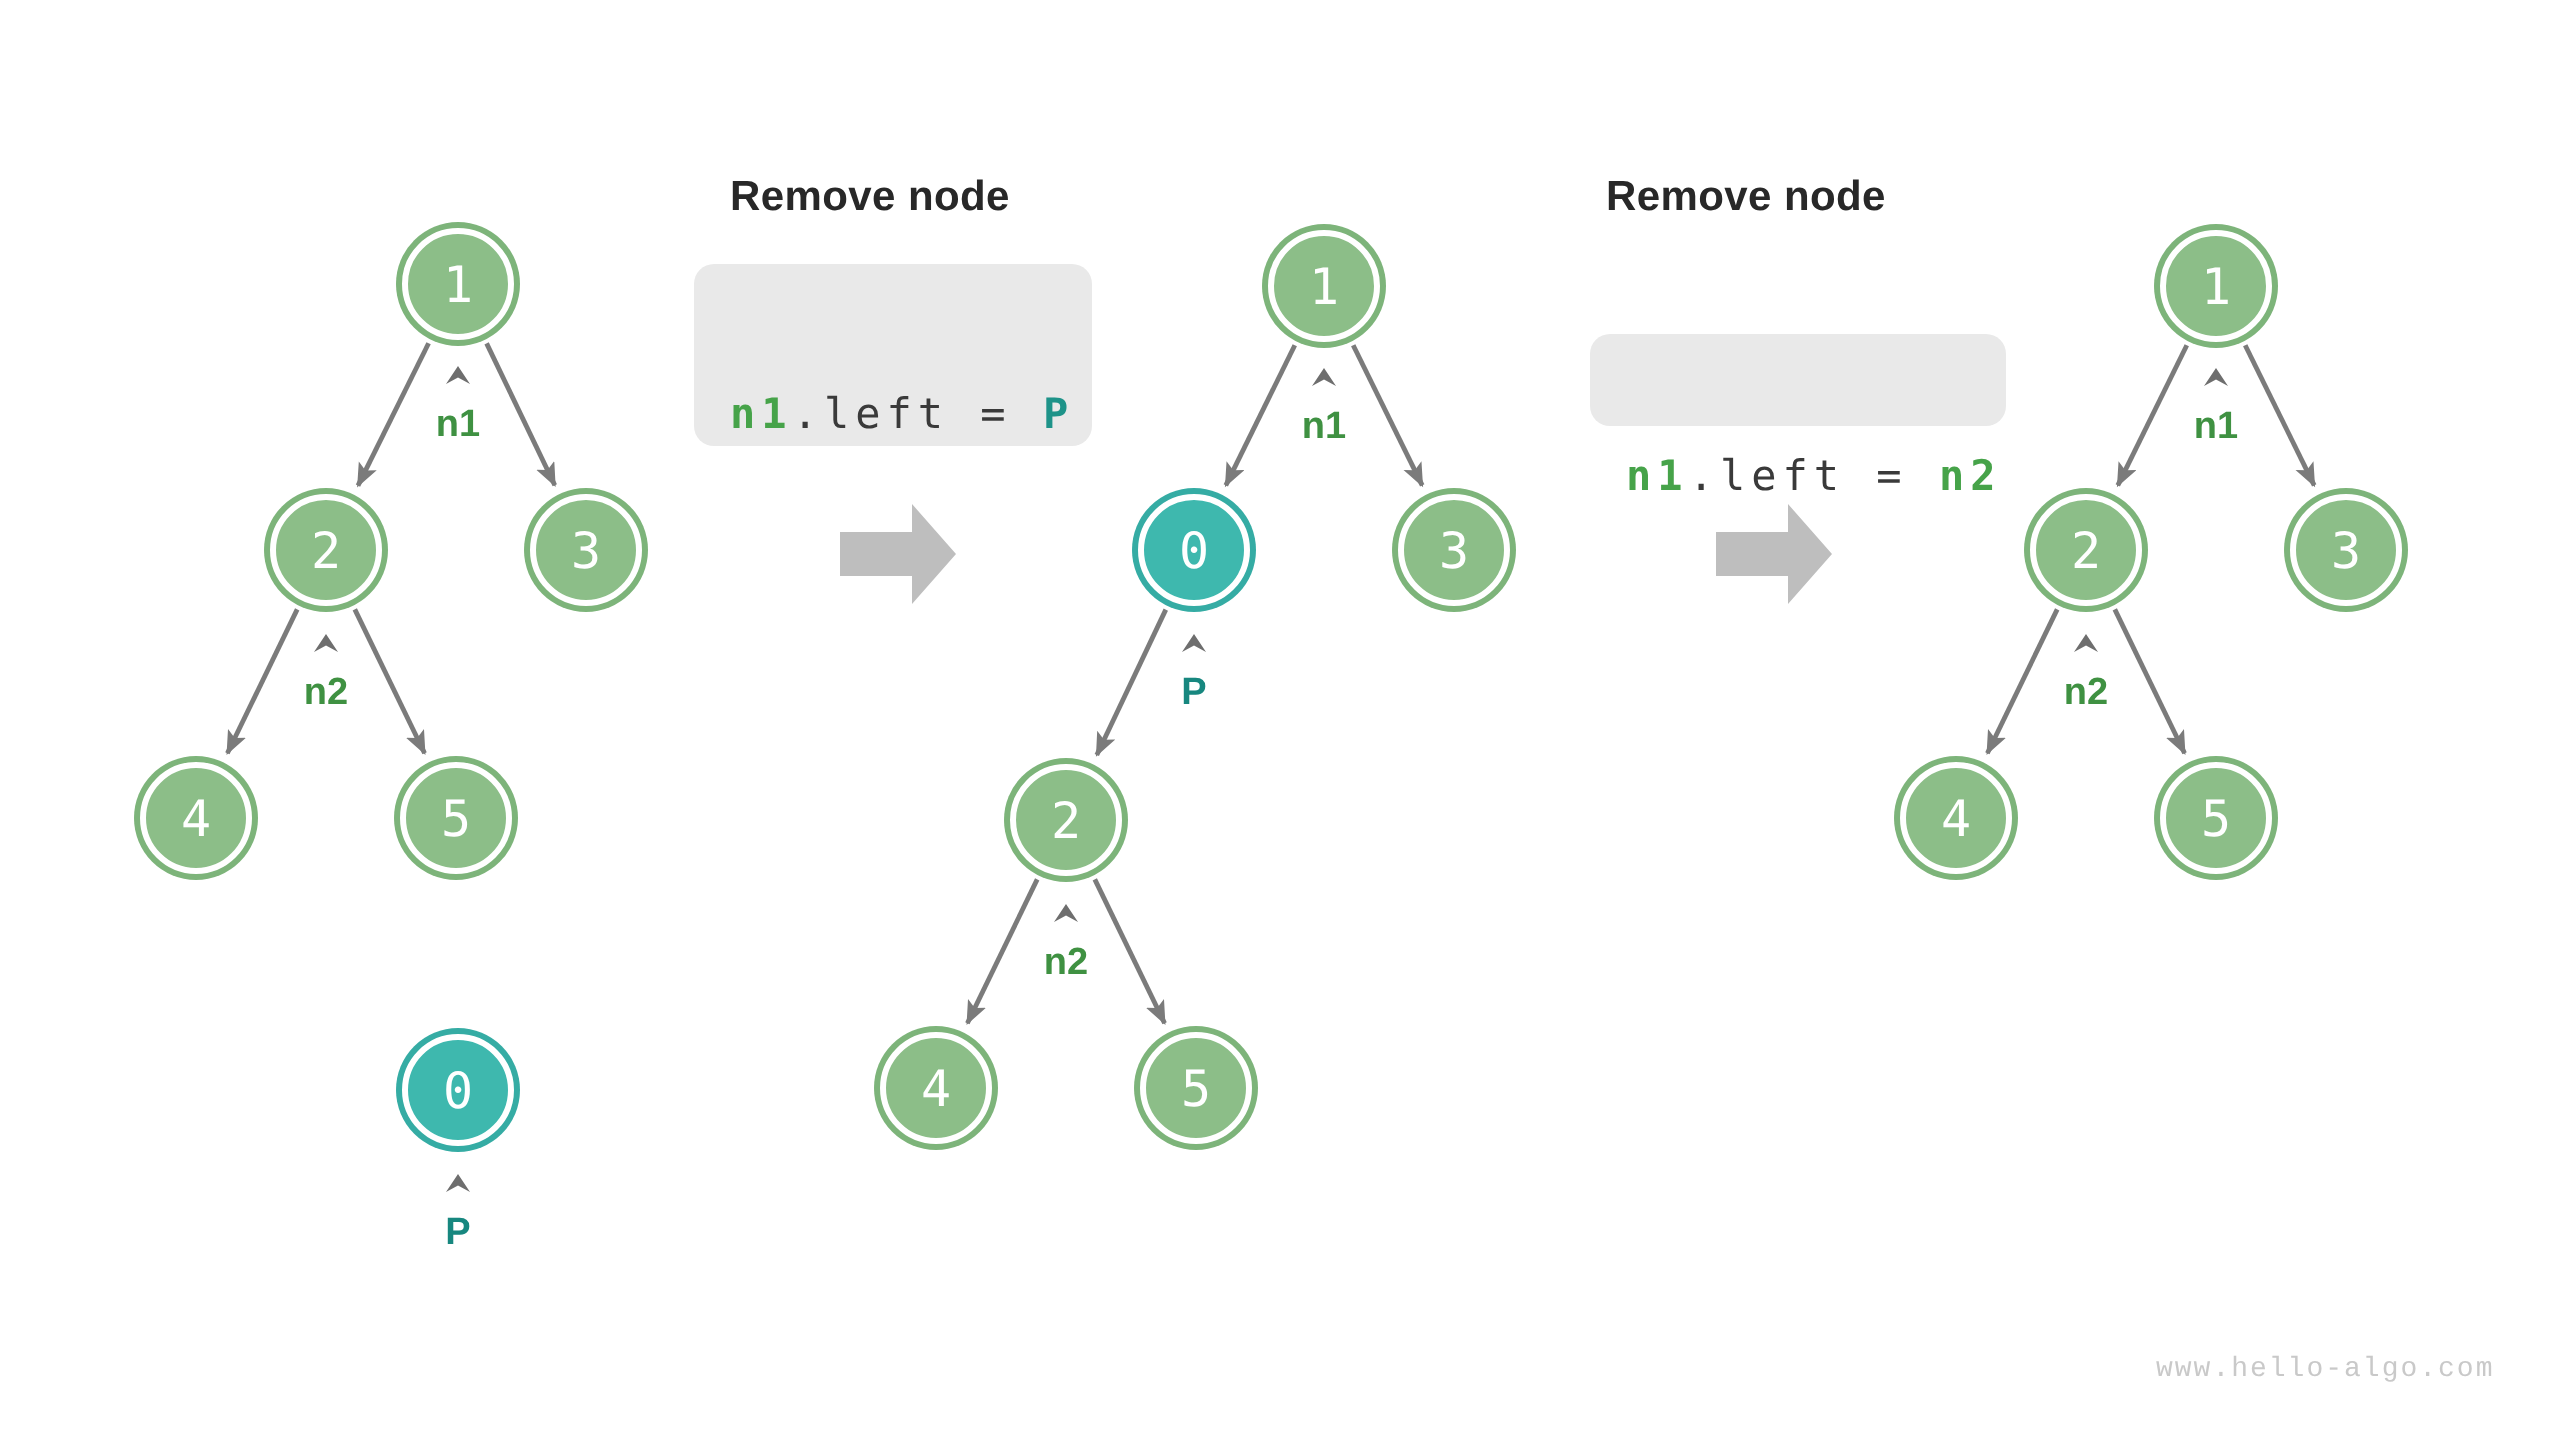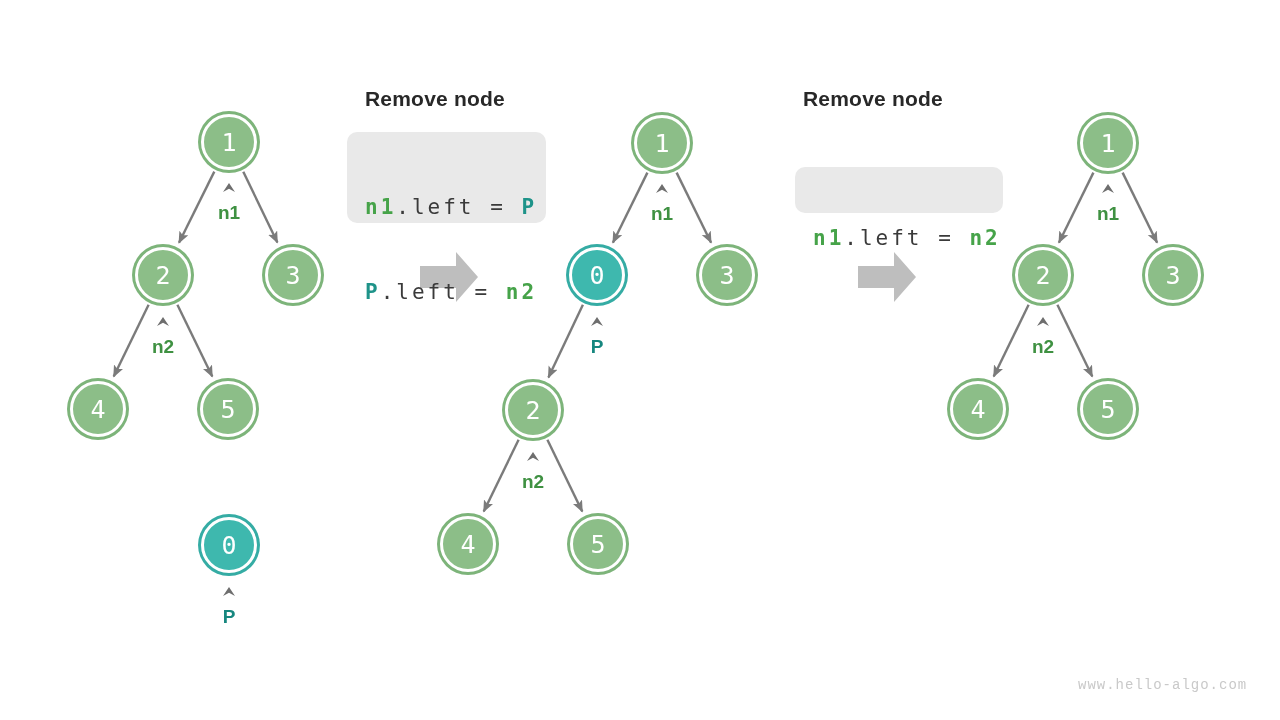--- a/index.html
+++ b/index.html
@@ -71,21 +71,20 @@
 
     <polygon class="blockarrow" points="420,266 456,266 456,252 478,277 456,302 456,288 420,288"></polygon>
     <polygon class="blockarrow" points="858,266 894,266 894,252 916,277 894,302 894,288 858,288"></polygon>
   </svg>
 
   <div class="heading" style="left:365px;top:87px;">Remove node</div>
   <div class="heading" style="left:803px;top:87px;">Remove node</div>
 
   <div class="codebox" style="left:347px;top:132px;width:199px;height:91px;padding:9px 0 0 18px;">
     <div class="code-line"><span class="tok green">n1</span><span class="tok">.left</span><span class="tok"> = </span><span class="tok teal">P</span></div>
-    <div class="code-line"><span class="tok teal">P</span><span class="tok">.left</span><span class="tok"> = </span><span class="tok green">n2</span></div>
   </div>
 
   <div class="codebox single" style="left:795px;top:136px;width:208px;height:46px;padding:8px 0 0 18px;margin-top:31px;">
     <div class="code-line"><span class="tok green">n1</span><span class="tok">.left</span><span class="tok"> = </span><span class="tok green">n2</span></div>
   </div>
 
   <div class="node green" style="left:201px;top:114px;">
       <span>1</span>
     </div>
   <div class="node green" style="left:135px;top:247px;">

